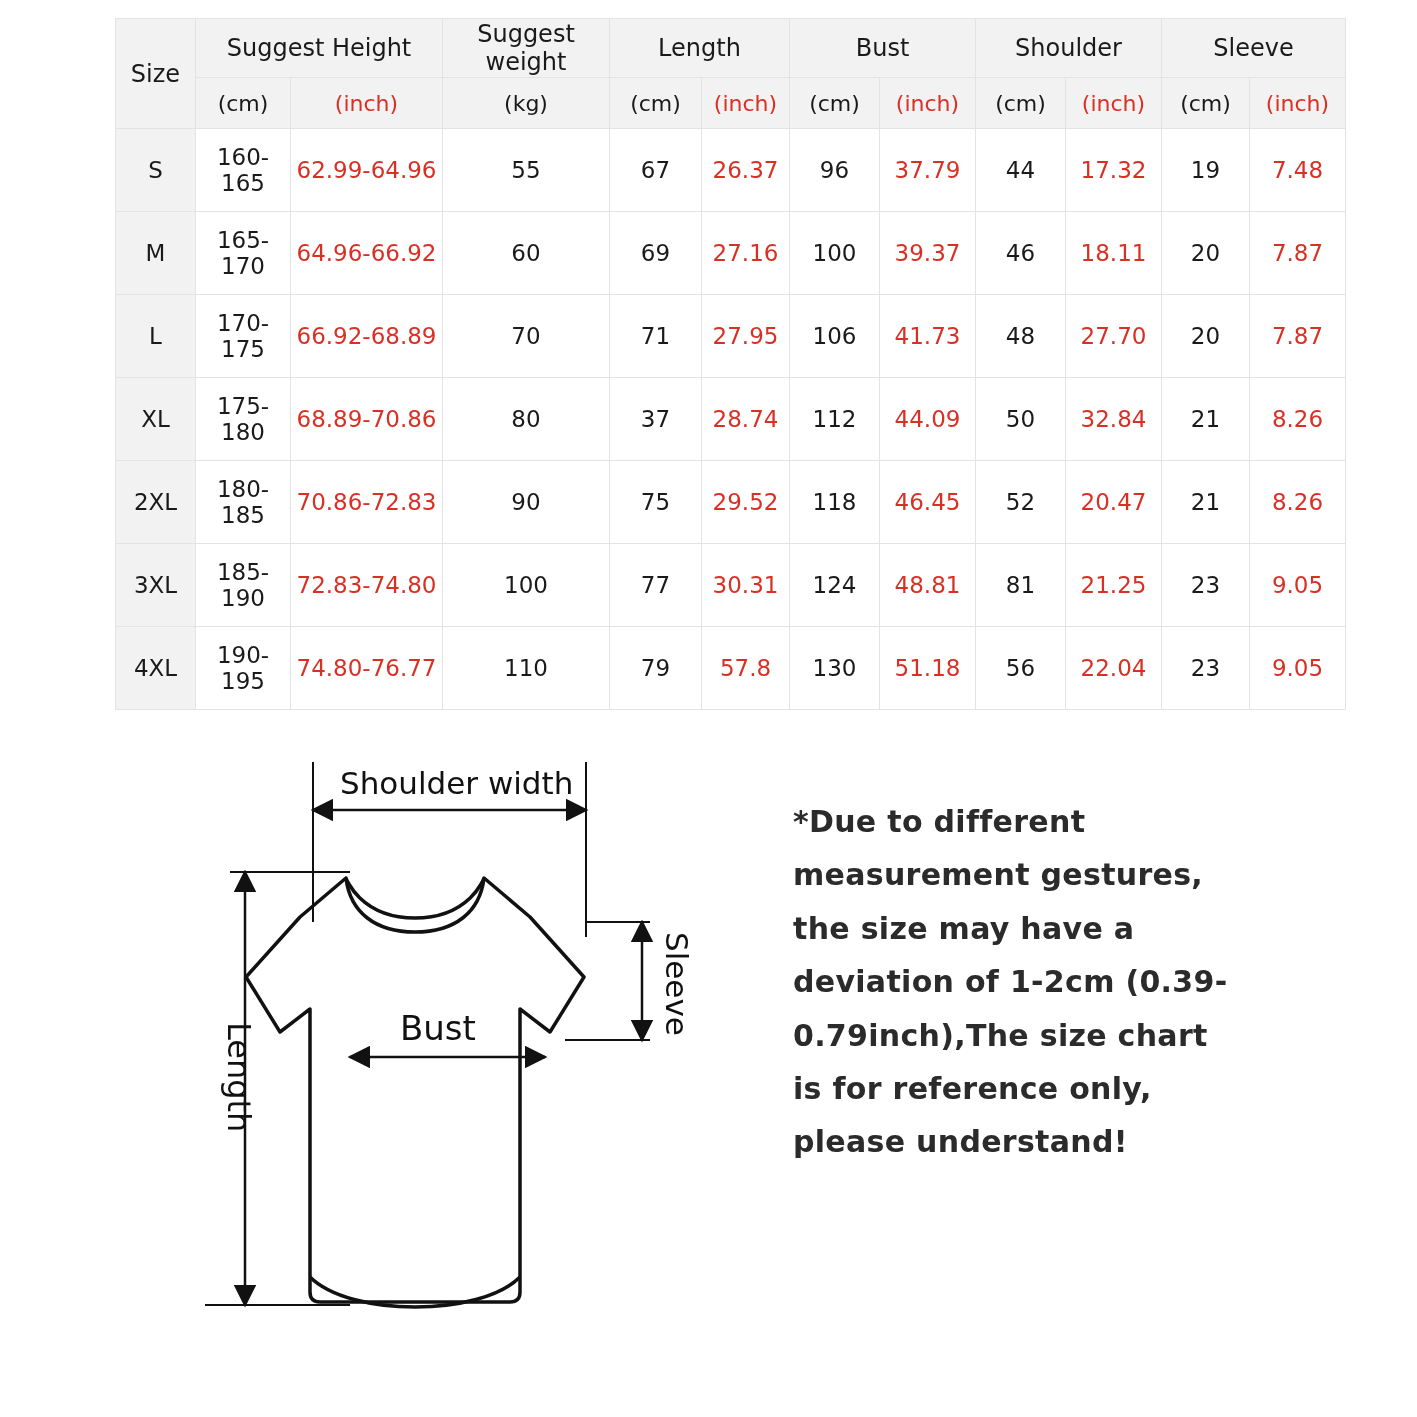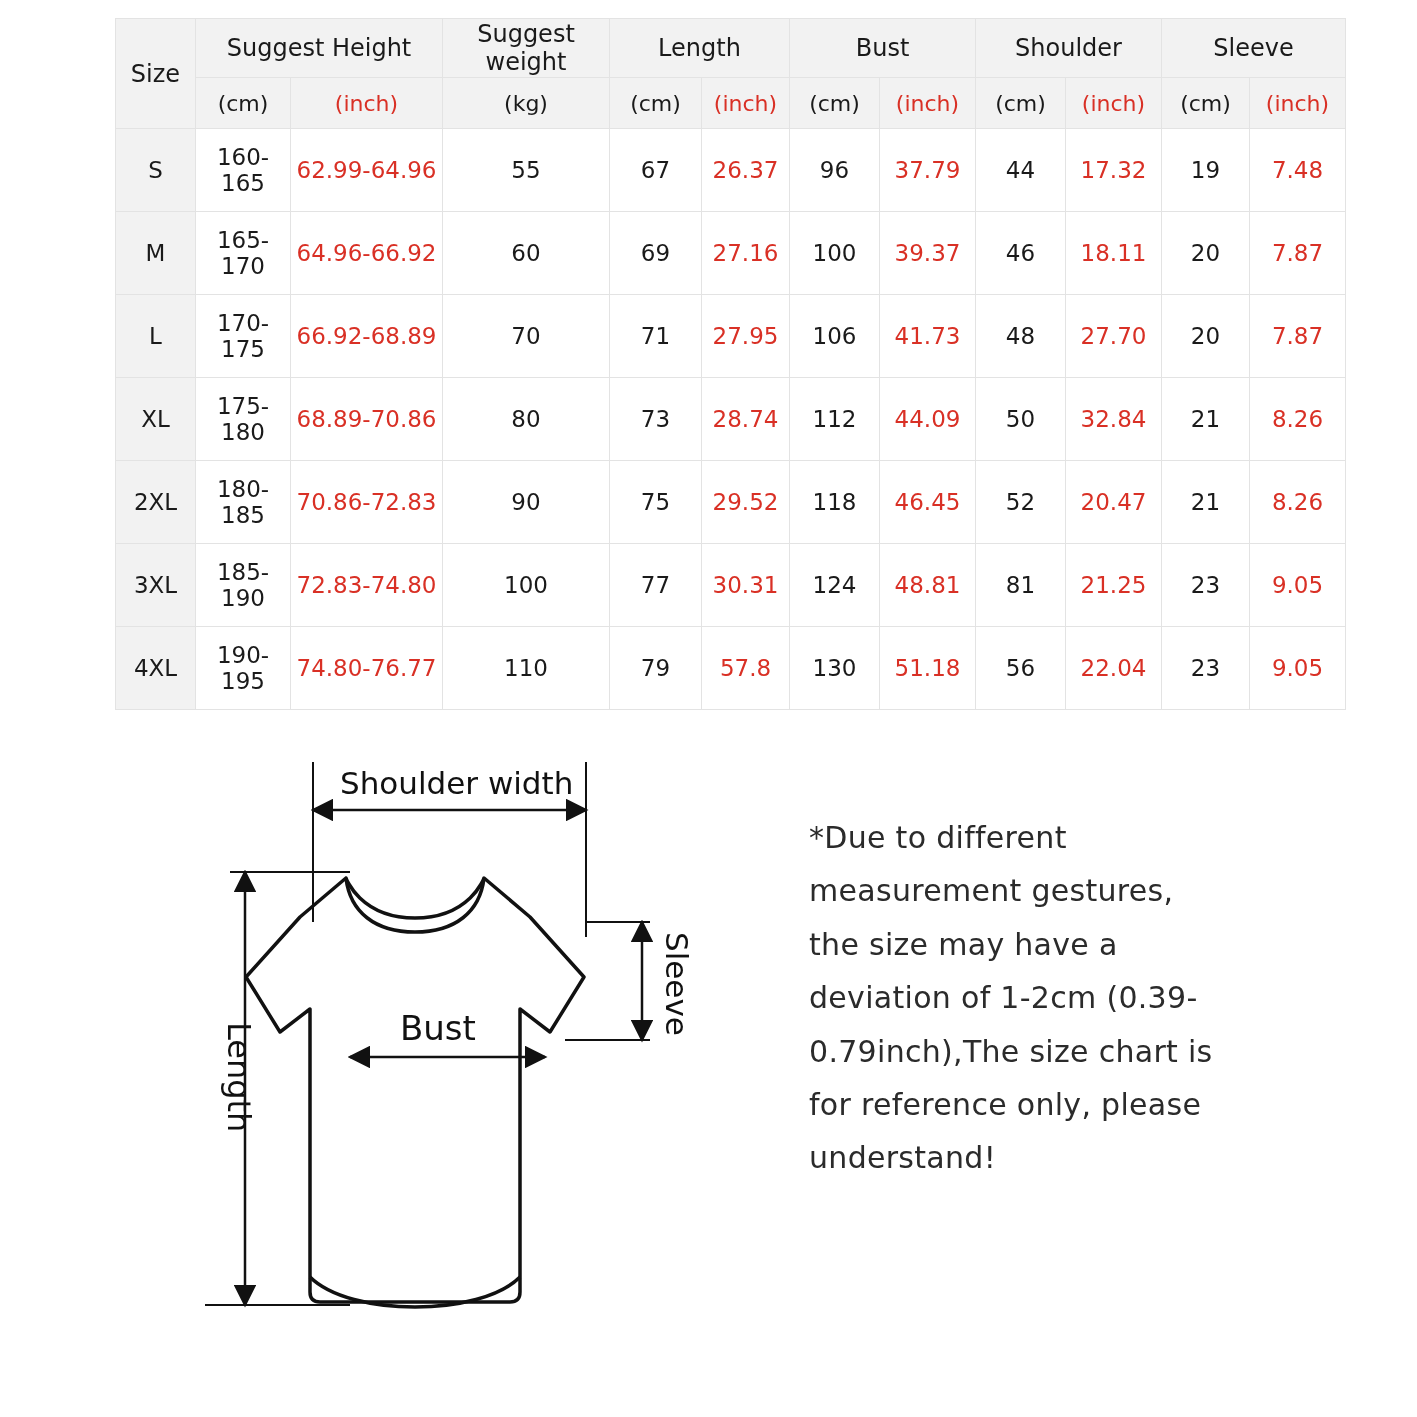--- a/index.html
+++ b/index.html
@@ -97,21 +97,21 @@
   .note {
     position: absolute;
     left: 793px;
     top: 795px;
     width: 440px;
     font-size: 30px;
     line-height: 1.78;
     color: #2b2b2b;
     letter-spacing: 0.3px;
   }
-  .note p { margin: 16px; }
+  .note p { margin: 0; font-weight: bold; }
 </style>
 </head>
 <body>
 
 <div class="page">
 
   <div class="table-wrap">
     <table class="size-table">
       <colgroup>
         <col class="c-size">
@@ -192,21 +192,21 @@
           <td>48</td>
           <td class="red">27.70</td>
           <td>20</td>
           <td class="red">7.87</td>
         </tr>
         <tr>
           <td class="sizecell">XL</td>
           <td>175-180</td>
           <td class="red">68.89-70.86</td>
           <td>80</td>
-          <td>73</td>
+          <td>37</td>
           <td class="red">28.74</td>
           <td>112</td>
           <td class="red">44.09</td>
           <td>50</td>
           <td class="red">32.84</td>
           <td>21</td>
           <td class="red">8.26</td>
         </tr>
         <tr>
           <td class="sizecell">2XL</td>

